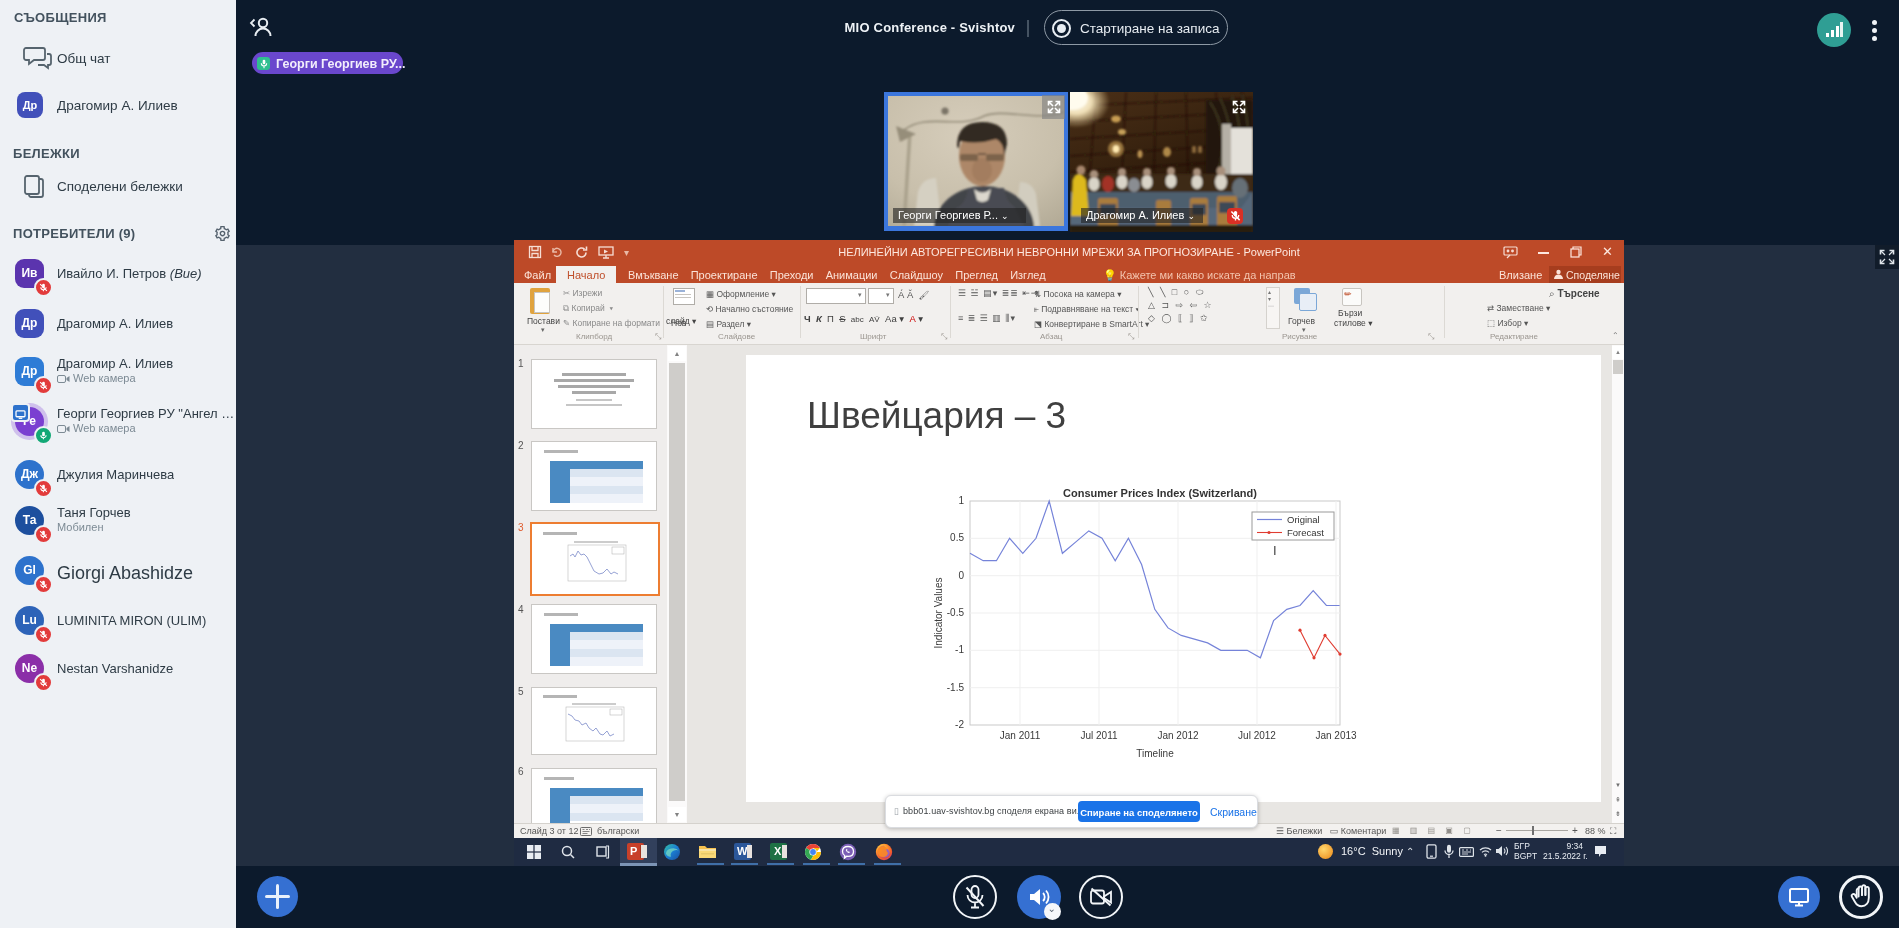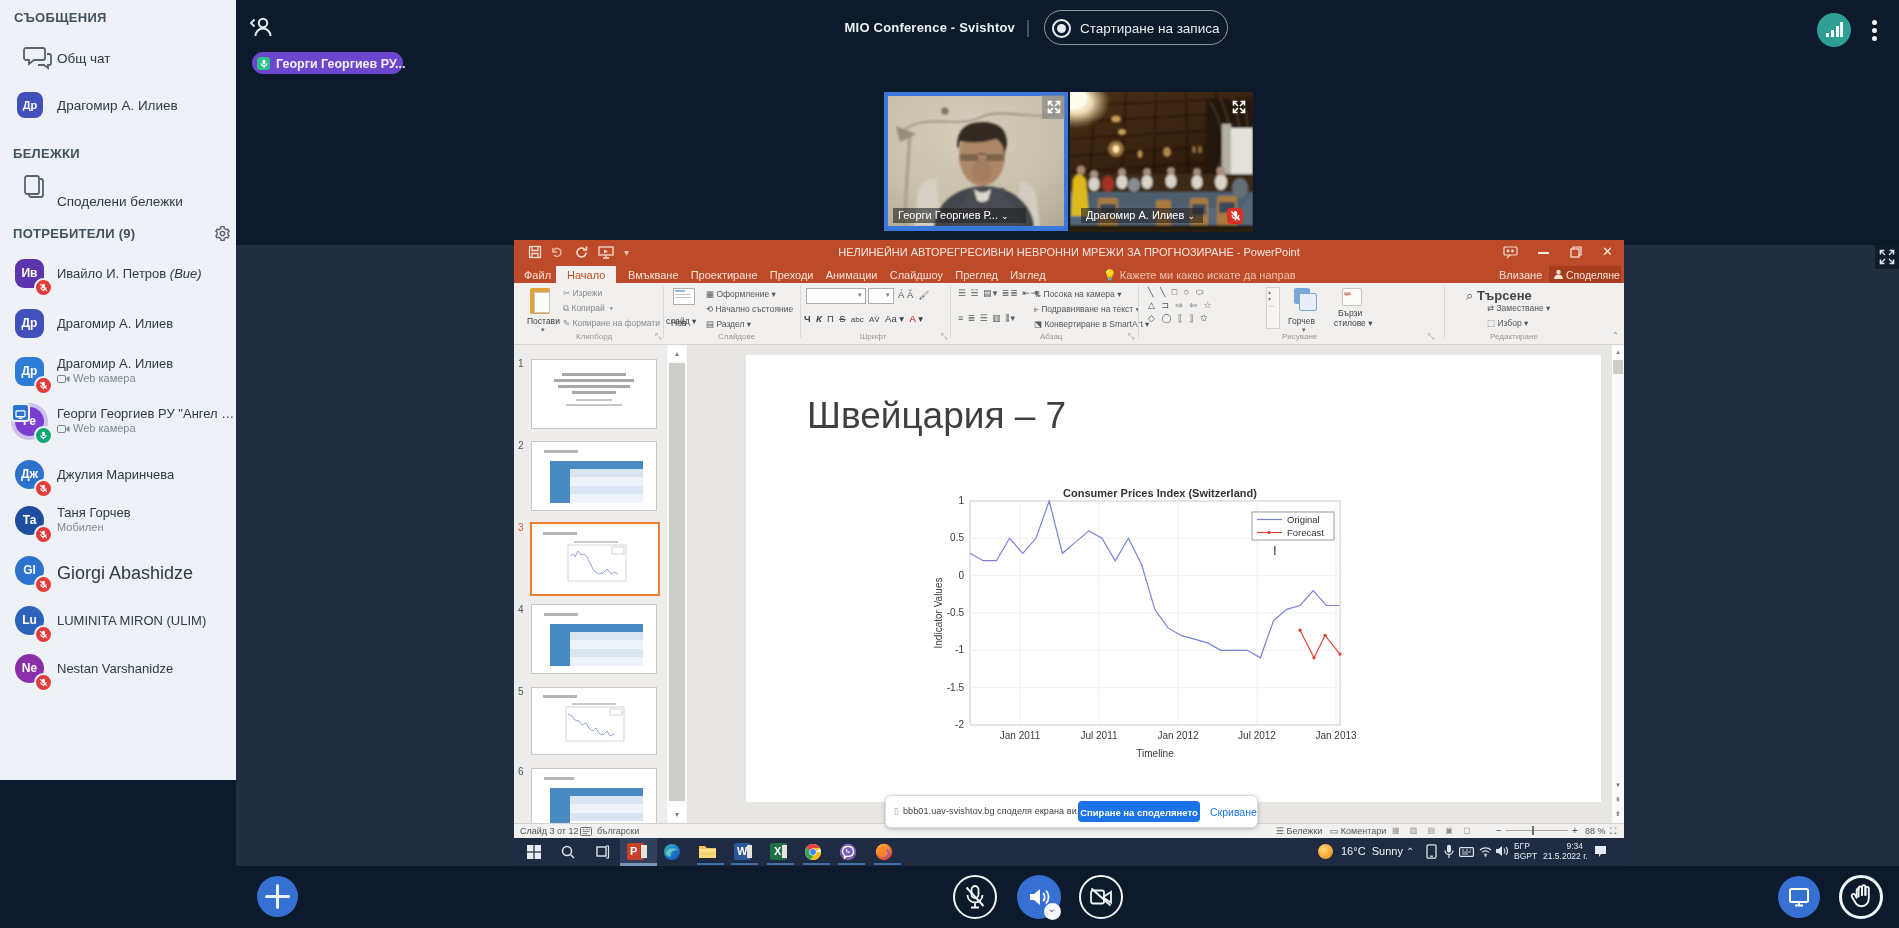--- a/index.html
+++ b/index.html
@@ -18,39 +18,39 @@
       <g stroke="#dfe5ea" stroke-width="1.6" fill="none">
         <path d="M1.5 5.5 L1.5 1.5 L5.5 1.5"></path>
         <path d="M10.5 1.5 L14.5 1.5 L14.5 5.5"></path>
         <path d="M14.5 10.5 L14.5 14.5 L10.5 14.5"></path>
         <path d="M5.5 14.5 L1.5 14.5 L1.5 10.5"></path>
         <path d="M2 2 L6 6 M14 2 L10 6 M14 14 L10 10 M2 14 L6 10" stroke-width="1.2"></path>
       </g>
     </svg>
 </div>
 
-<div class="abs" style="left:0;top:0;width:236px;height:780px;background:#eef1f5;">
+<div class="abs" style="left:0;top:0;width:236px;height:928px;background:#eef1f5;">
   <div class="abs ws" style="left:14px;top:10px;font-size:13px;font-weight:bold;color:#43525e;letter-spacing:.3px;">СЪОБЩЕНИЯ</div>
   <svg class="abs" style="left:23px;top:45px" width="30" height="27" viewBox="0 0 30 27">
       <g fill="none" stroke="#56646e" stroke-width="1.8">
         <path d="M3 3 h17 a2 2 0 0 1 2 2 v8 a2 2 0 0 1 -2 2 h-9 l-5 4 v-4 h-3 a2 2 0 0 1 -2 -2 v-8 a2 2 0 0 1 2 -2 z"></path>
         <path d="M24 9 h2 a2 2 0 0 1 2 2 v7 a2 2 0 0 1 -2 2 h-1 v3 l-4 -3 h-6"></path>
       </g>
     </svg>
   <div class="abs ws" style="left:57px;top:51px;font-size:13.5px;color:#2e3b45;">Общ чат</div>
   <div class="abs" style="left:17px;top:92px;width:26px;height:26px;border-radius:8px;background:#4150ba;color:#fff;font-size:11px;font-weight:bold;text-align:center;line-height:26px;">Др</div>
   <div class="abs ws" style="left:57px;top:98px;font-size:13.5px;color:#2e3b45;">Драгомир А. Илиев</div>
   <div class="abs ws" style="left:13px;top:146px;font-size:13px;font-weight:bold;color:#43525e;letter-spacing:.3px;">БЕЛЕЖКИ</div>
   <svg class="abs" style="left:22px;top:174px" width="26" height="28" viewBox="0 0 26 28">
       <g fill="#eef1f5" stroke="#56646e" stroke-width="1.8">
         <rect x="7" y="5" width="14" height="18" rx="2"></rect>
         <rect x="3" y="2" width="14" height="18" rx="2"></rect>
       </g>
     </svg>
-  <div class="abs ws" style="left:57px;top:194px;font-size:13.5px;color:#2e3b45;">Споделени бележки</div>
+  <div class="abs ws" style="left:57px;top:179px;font-size:13.5px;color:#2e3b45;">Споделени бележки</div>
   <div class="abs ws" style="left:13px;top:226px;font-size:13px;font-weight:bold;color:#43525e;letter-spacing:.3px;">ПОТРЕБИТЕЛИ (9)</div>
   <svg class="abs" style="left:215px;top:226px" width="15" height="15" viewBox="0 0 24 24">
       <path fill="none" stroke="#55626e" stroke-width="2.2" d="M12 8.5a3.5 3.5 0 1 0 0 7 3.5 3.5 0 0 0 0-7zm8.8 3.5c0-.7-.1-1.3-.2-1.9l2-1.6-2-3.4-2.4 1a8.7 8.7 0 0 0-3.3-1.9L14.5 1h-5l-.4 3.2a8.7 8.7 0 0 0-3.3 1.9l-2.4-1-2 3.4 2 1.6a8.8 8.8 0 0 0 0 3.8l-2 1.6 2 3.4 2.4-1a8.7 8.7 0 0 0 3.3 1.9l.4 3.2h5l.4-3.2a8.7 8.7 0 0 0 3.3-1.9l2.4 1 2-3.4-2-1.6c.1-.6.2-1.2.2-1.9z"></path>
     </svg>
 </div>
 <div id="users">
 <div class="abs" style="left:11px;top:403px;width:37px;height:37px;border-radius:50%;background:rgba(150,100,220,0.35);"></div>
 <div class="abs" style="left:15px;top:259px;width:29px;height:29px;border-radius:9px;background:#5b34ae;color:#fff;font-size:12px;font-weight:bold;text-align:center;line-height:29px;">Ив</div>
 <div class="abs" style="left:34px;top:278px;width:15px;height:15px;border-radius:50%;background:#e23b3b;border:2px solid #eef1f5;text-align:center;line-height:13px;"><svg width="9" height="9" viewBox="0 0 12 12">
         <g fill="none" stroke="#fff" stroke-width="1.4">
@@ -380,21 +380,21 @@
 <div class="abs" style="left:746px;top:355px;width:855px;height:447px;background:#ffffff;"></div>
 
 <div class="abs" style="left:1612px;top:345px;width:12px;height:478px;background:#fbfafa;"></div>
 <div class="abs" style="left:1612px;top:346px;width:12px;height:13px;background:#fff;color:#828282;font-size:6px;text-align:center;line-height:13px;">▲</div>
 <div class="abs" style="left:1613px;top:360px;width:10px;height:14px;background:#cfcdca;"></div>
 <div class="abs" style="left:1612px;top:779px;width:12px;height:13px;color:#707070;font-size:6px;text-align:center;line-height:13px;">▼</div>
 <div class="abs" style="left:1612px;top:793px;width:12px;height:13px;color:#707070;font-size:7px;text-align:center;line-height:13px;">⇞</div>
 <div class="abs" style="left:1612px;top:807px;width:12px;height:13px;color:#707070;font-size:7px;text-align:center;line-height:13px;">⇟</div>
 <div id="thumbs"></div>
 <div class="abs" style="left:746px;top:355px;width:855px;height:447px;">
-<div class="abs ws" style="left:61px;top:40px;font-size:37px;color:#3f3f3f;">Швейцария – 7</div>
+<div class="abs ws" style="left:61px;top:40px;font-size:37px;color:#3f3f3f;">Швейцария – 3</div>
 <svg class="abs" style="left:0;top:0" width="855" height="447" viewBox="0 0 855 447">
 <text x="414" y="142" font-size="11" font-weight="bold" fill="#333" text-anchor="middle">Consumer Prices Index (Switzerland)</text>
 <rect x="224" y="146" width="370" height="224" fill="#fff" stroke="#c9c9c9" stroke-width="1"></rect>
 <line x1="224" y1="183.3" x2="594" y2="183.3" stroke="#efefef" stroke-width="1"></line>
       <line x1="224" y1="220.7" x2="594" y2="220.7" stroke="#efefef" stroke-width="1"></line>
       <line x1="224" y1="258.0" x2="594" y2="258.0" stroke="#efefef" stroke-width="1"></line>
       <line x1="224" y1="295.3" x2="594" y2="295.3" stroke="#efefef" stroke-width="1"></line>
       <line x1="224" y1="332.7" x2="594" y2="332.7" stroke="#efefef" stroke-width="1"></line>
       <line x1="274" y1="146" x2="274" y2="370" stroke="#efefef" stroke-width="1"></line>
       <line x1="353" y1="146" x2="353" y2="370" stroke="#efefef" stroke-width="1"></line>
@@ -481,21 +481,21 @@
 <div class="abs" style="left:1299px;top:293px;width:16px;height:16px;background:#e8eef6;border:1px solid #7ba7d7;border-radius:2px;"></div>
 <div class="abs ws" style="left:1288px;top:316px;font-size:8.5px;color:#444;">Горчев</div>
 <div class="abs ws" style="left:1302px;top:326px;font-size:7px;color:#666;">▾</div>
 <div class="abs" style="left:1342px;top:288px;width:18px;height:16px;background:#fbfbfa;border:1px solid #c8c5c0;border-radius:2px;"></div>
 <div class="abs ws" style="left:1344px;top:289px;font-size:9px;color:#c0502c;">✏</div>
 <div class="abs ws" style="left:1338px;top:308px;font-size:8.5px;color:#444;">Бързи</div>
 <div class="abs ws" style="left:1334px;top:318px;font-size:8.5px;color:#444;">стилове ▾</div>
 <div class="abs ws" style="left:1282px;top:332px;font-size:8px;color:#9a958f;">Рисуване</div>
 <div class="abs ws" style="left:1428px;top:332px;font-size:8px;color:#9a958f;">⤡</div>
 <div class="abs" style="left:1444px;top:286px;width:1px;height:52px;background:#dcd9d4;"></div>
-<div class="abs ws" style="left:1466px;top:288px;font-size:13px;color:#555;">⌕ <b style="color:#444">Търсене</b></div>
+<div class="abs ws" style="left:1549px;top:288px;font-size:10px;color:#555;">⌕ <b style="color:#444">Търсене</b></div>
 <div class="abs ws" style="left:1487px;top:303px;font-size:8.5px;color:#555;">⇄ Заместване ▾</div>
 <div class="abs ws" style="left:1487px;top:318px;font-size:8.5px;color:#555;">⬚ Избор ▾</div>
 <div class="abs ws" style="left:1490px;top:332px;font-size:8px;color:#9a958f;">Редактиране</div>
 <div class="abs ws" style="left:1612px;top:331px;font-size:8px;color:#777;">⌃</div>
 
 <div class="abs ws" style="left:518px;top:358px;font-size:10px;color:#555;">1</div>
 <div class="abs" style="left:531px;top:359px;width:124px;height:68px;background:#fff;border:1px solid #c9c7c4;">
   <div class="abs" style="left:30px;top:13px;width:64px;height:2.5px;background:#a8a8a8;"></div>
   <div class="abs" style="left:22px;top:19px;width:80px;height:2.5px;background:#a8a8a8;"></div>
   <div class="abs" style="left:26px;top:25px;width:72px;height:2.5px;background:#a8a8a8;"></div>

